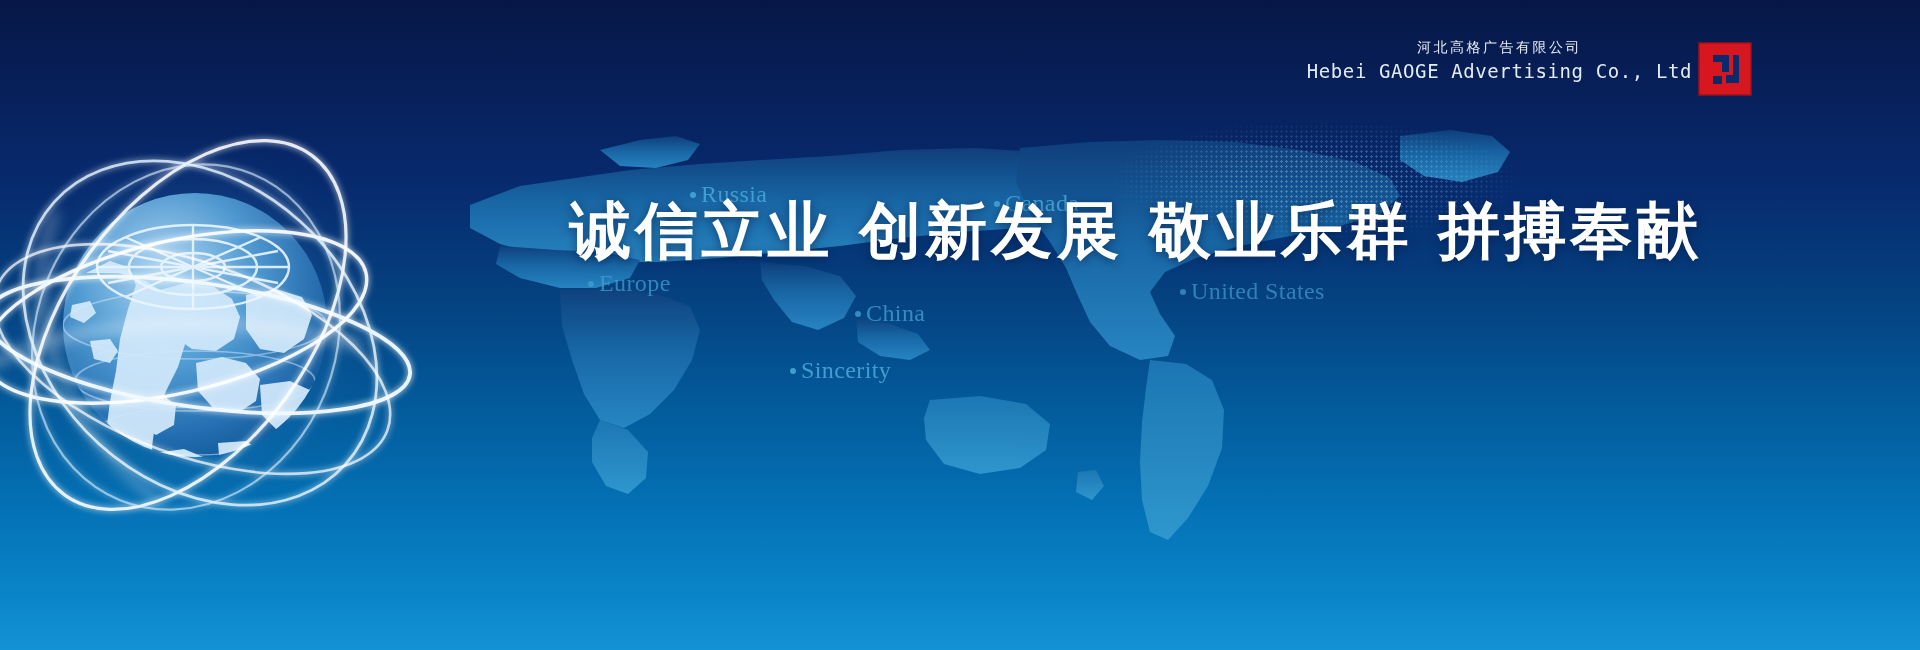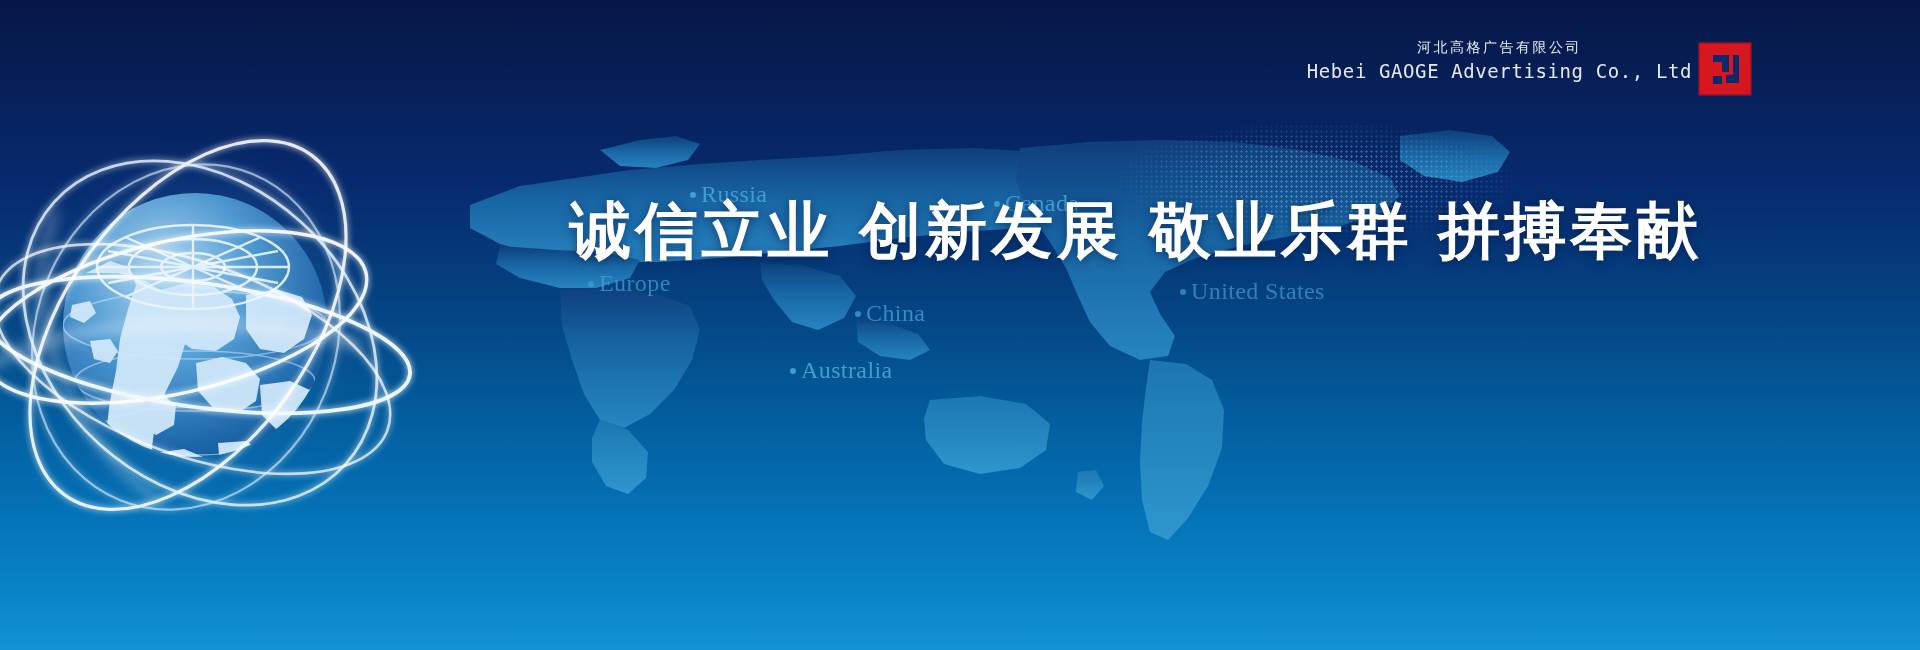--- a/index.html
+++ b/index.html
@@ -201,21 +201,21 @@
   </div>
 
   <div class="dots"></div>
 
   <div>
     <div class="map-label" style="left:690px; top:181px;"><span class="dot"></span><span>Russia</span></div>
     <div class="map-label" style="left:994px; top:190px;"><span class="dot"></span><span>Canada</span></div>
     <div class="map-label" style="left:588px; top:270px; opacity:.75;"><span class="dot"></span><span>Europe</span></div>
     <div class="map-label" style="left:855px; top:300px; opacity:.8;text-align:center;"><span class="dot"></span><span>China</span></div>
     <div class="map-label" style="left:1180px; top:278px; opacity:.7;"><span class="dot"></span><span>United States</span></div>
-    <div class="map-label" style="left:790px; top:357px;"><span class="dot"></span><span>Australia</span></div>
+    <div class="map-label" style="left:790px; top:357px;"><span class="dot"></span><span>Sincerity</span></div>
   </div>
 
   <div class="globe-wrap">
     <svg width="470" height="450" viewBox="0 0 470 450" aria-hidden="true">
       <defs>
         <radialGradient id="sphereGrad" cx="38%" cy="30%" r="78%">
           <stop offset="0%" stop-color="#bfe0f8" stop-opacity=".95"></stop>
           <stop offset="42%" stop-color="#5aa6dc" stop-opacity=".88"></stop>
           <stop offset="78%" stop-color="#2a71b4" stop-opacity=".82"></stop>
           <stop offset="100%" stop-color="#14508f" stop-opacity=".55"></stop>

